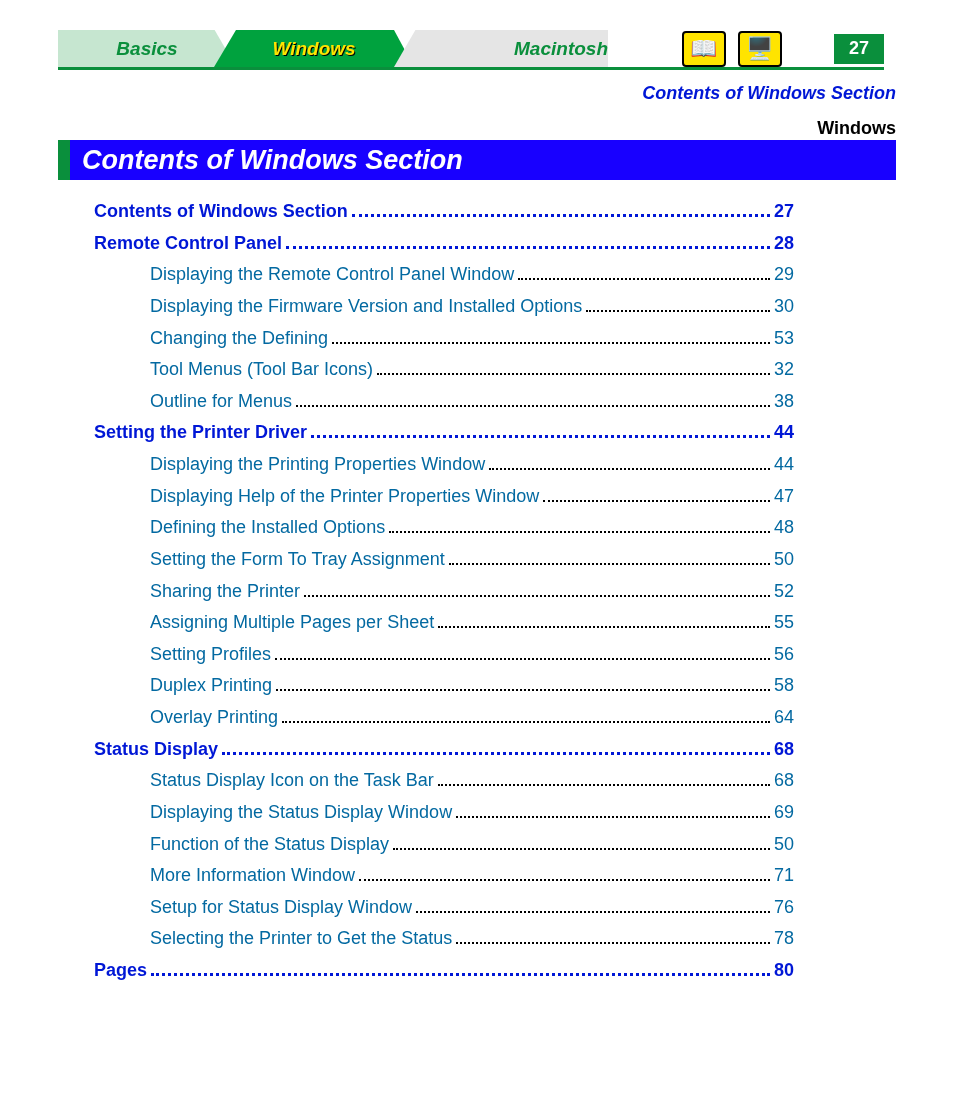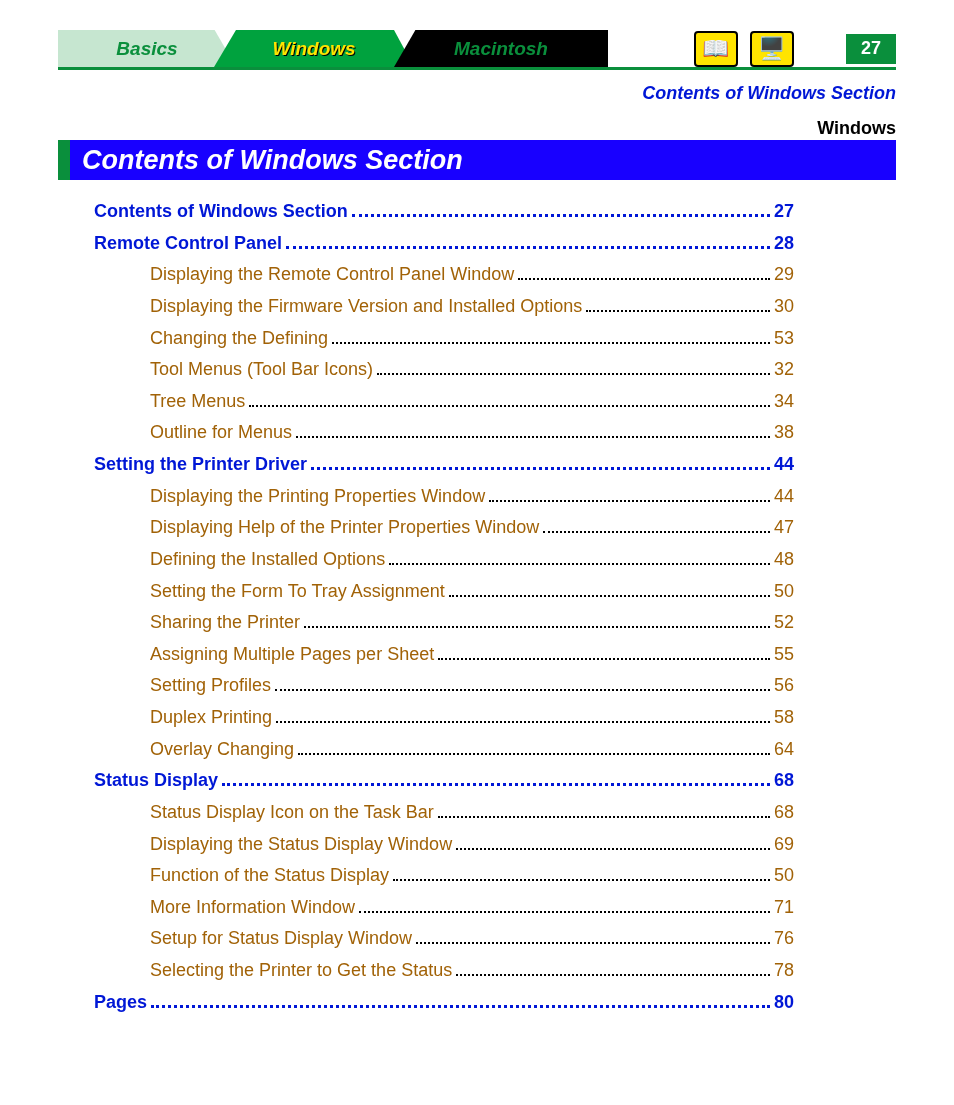--- a/index.html
+++ b/index.html
@@ -5,36 +5,36 @@
   * { box-sizing: border-box; margin: 0; padding: 0; }
   body {
     width: 954px;
     height: 1105px;
     background: #fff;
     font-family: Arial, Helvetica, sans-serif;
     position: relative;
   }
   .navbar {
     position: absolute;
-    top: 30px; left: 58px; right: 58px;
+    top: 30px; left: 58px; right: 70px;
     height: 40px;
     display: flex;
     align-items: stretch;
     border-bottom: 3px solid #0a8f3c;
   }
   .nav-seg {
     display: flex; align-items: center; justify-content: center;
     font-weight: bold; font-style: italic;
     font-size: 19px;
     height: 100%;
     position: relative;
   }
   .seg-basics { width: 178px; background:#c6e6d0; color:#0a8f3c; clip-path: polygon(0 0, 88% 0, 100% 100%, 0 100%); }
   .seg-windows { width: 200px; margin-left:-22px; background:#00a23e; color:#ffe400; clip-path: polygon(11% 0, 90% 0, 100% 100%, 0 100%); text-shadow:1px 1px 0 #000; }
-  .seg-mac { width: 214px; margin-left:-20px; background:#000000; color:#0a8f3c; clip-path: polygon(10% 0, 100% 0, 100% 100%, 0 100%); }
+  .seg-mac { width: 214px; margin-left:-20px; background:#e5e5e5; color:#0a8f3c; clip-path: polygon(10% 0, 100% 0, 100% 100%, 0 100%); justify-content: flex-end; }
   .nav-rest { flex:1; background:#fff; display:flex; align-items:center; justify-content:flex-end; gap:12px; padding-right:0; }
   .icon-box {
     width:44px; height:36px; background:#ffe400; border:2px solid #000; border-radius:4px;
     display:flex; align-items:center; justify-content:center; font-size:22px;
   }
   .page-num {
     width:50px; height:30px; background:#0a8f3c; color:#fff; font-weight:bold; font-size:18px;
     display:flex; align-items:center; justify-content:center; margin-left:40px;
   }
   .breadcrumb {
@@ -54,21 +54,21 @@
   .toc {
     position:absolute; top:198px; left:94px; width:700px;
     font-size:18px;
   }
   .toc-row {
     display:flex; align-items:baseline; white-space:nowrap;
     margin-bottom:5px;
     line-height:1.48;
   }
   .toc-row.section { color:#0017d6; font-weight:bold; }
-  .toc-row.sub { color:#a16207; padding-left:56px; }
+  .toc-row.sub { color:#0369a1; padding-left:56px; }
   .toc-title { flex:0 0 auto; }
   .toc-dots {
     flex:1 1 auto; overflow:hidden;
     border-bottom:2px dotted currentColor;
     margin:0 4px 4px 4px;
     height:0.9em;
   }
   .toc-row.section .toc-dots { border-bottom:3px dotted #0017d6; }
   .toc-row.sub .toc-dots { border-bottom:2px dotted #000; }
   .toc-page { flex:0 0 auto; }
@@ -131,25 +131,20 @@
       <span class="toc-title">Changing the Defining</span>
       <span class="toc-dots"></span>
       <span class="toc-page">53</span>
     </div>
     <div class="toc-row sub">
       <span class="toc-title">Tool Menus (Tool Bar Icons)</span>
       <span class="toc-dots"></span>
       <span class="toc-page">32</span>
     </div>
     <div class="toc-row sub">
-      <span class="toc-title">Tree Menus</span>
-      <span class="toc-dots"></span>
-      <span class="toc-page">34</span>
-    </div>
-    <div class="toc-row sub">
       <span class="toc-title">Outline for Menus</span>
       <span class="toc-dots"></span>
       <span class="toc-page">38</span>
     </div>
     <div class="toc-row section">
       <span class="toc-title">Setting the Printer Driver</span>
       <span class="toc-dots"></span>
       <span class="toc-page">44</span>
     </div>
     <div class="toc-row sub">
@@ -186,21 +181,21 @@
       <span class="toc-title">Setting Profiles</span>
       <span class="toc-dots"></span>
       <span class="toc-page">56</span>
     </div>
     <div class="toc-row sub">
       <span class="toc-title">Duplex Printing</span>
       <span class="toc-dots"></span>
       <span class="toc-page">58</span>
     </div>
     <div class="toc-row sub">
-      <span class="toc-title">Overlay Changing</span>
+      <span class="toc-title">Overlay Printing</span>
       <span class="toc-dots"></span>
       <span class="toc-page">64</span>
     </div>
     <div class="toc-row section">
       <span class="toc-title">Status Display</span>
       <span class="toc-dots"></span>
       <span class="toc-page">68</span>
     </div>
     <div class="toc-row sub">
       <span class="toc-title">Status Display Icon on the Task Bar</span>

